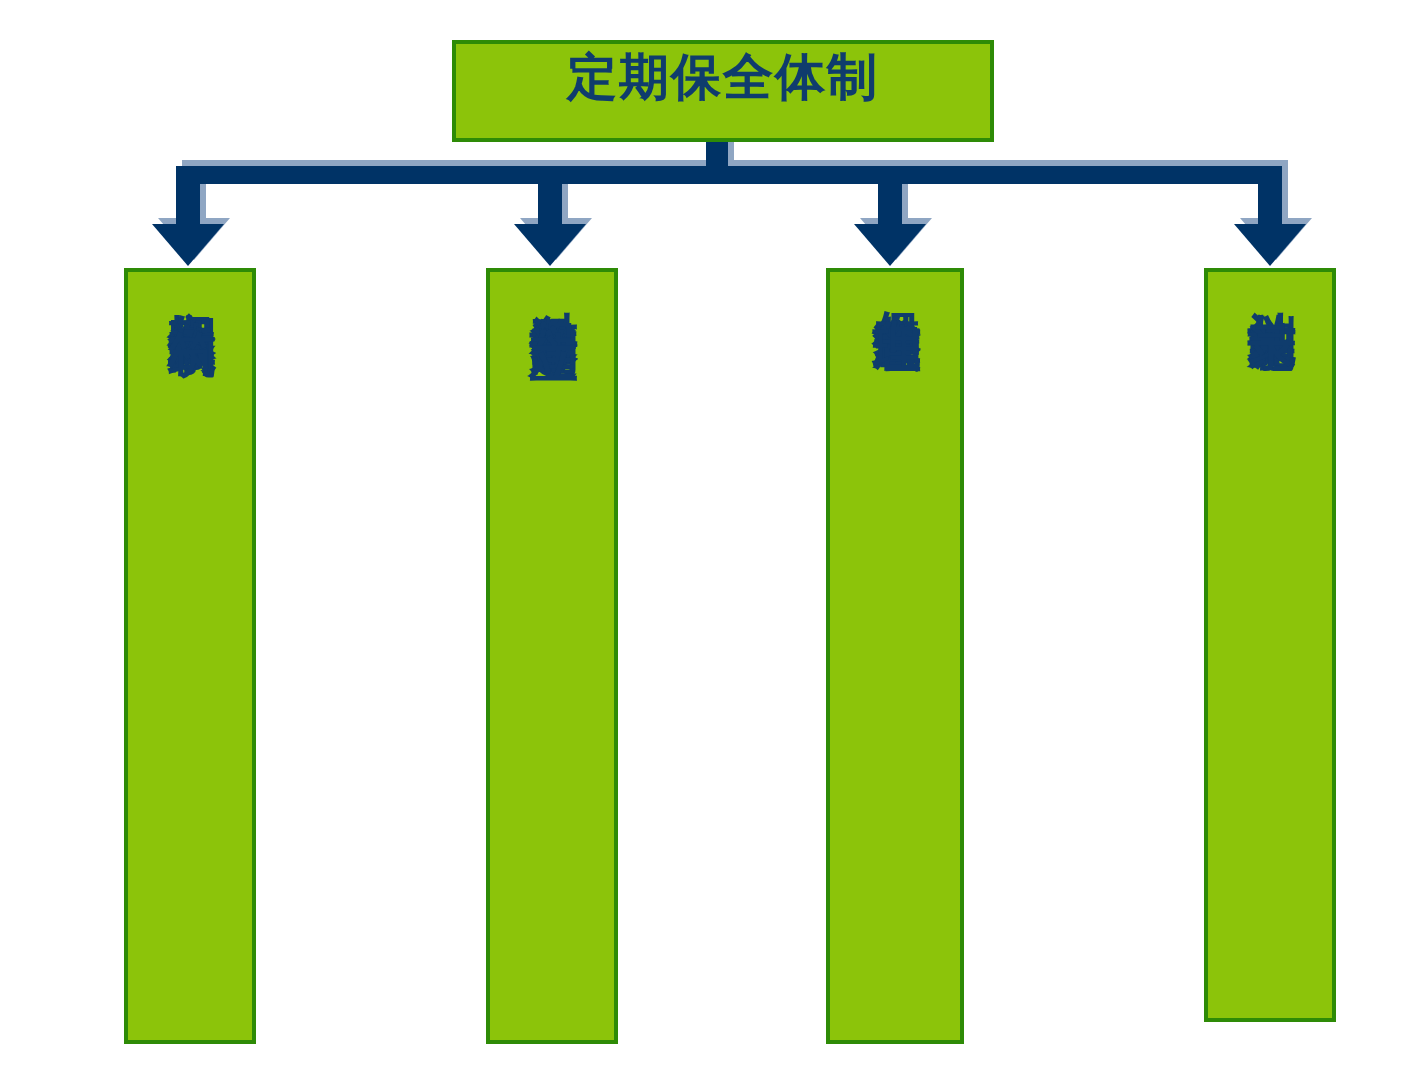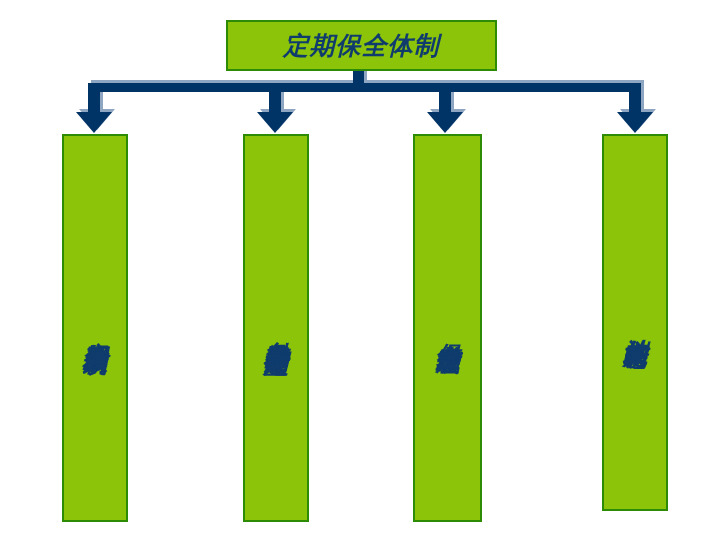--- a/index.html
+++ b/index.html
@@ -22,23 +22,22 @@
     width: 713px; height: 536px;
     background: var(--bg);
   }
   .node {
     position: absolute;
     background: var(--box-fill);
     border: 2px solid var(--box-border);
     color: var(--text-color);
     font-weight: bold;
     display: flex;
-    align-items: center;
+    align-items: flex-start;
     justify-content: center;
-    font-style: italic;
   }
   .root-node {
     left: 226px; top: 20px;
     width: 271px; height: 51px;
     font-size: 25px;
     letter-spacing: 1px;
     text-align: center;
   }
   .branch-node {
     top: 134px;

